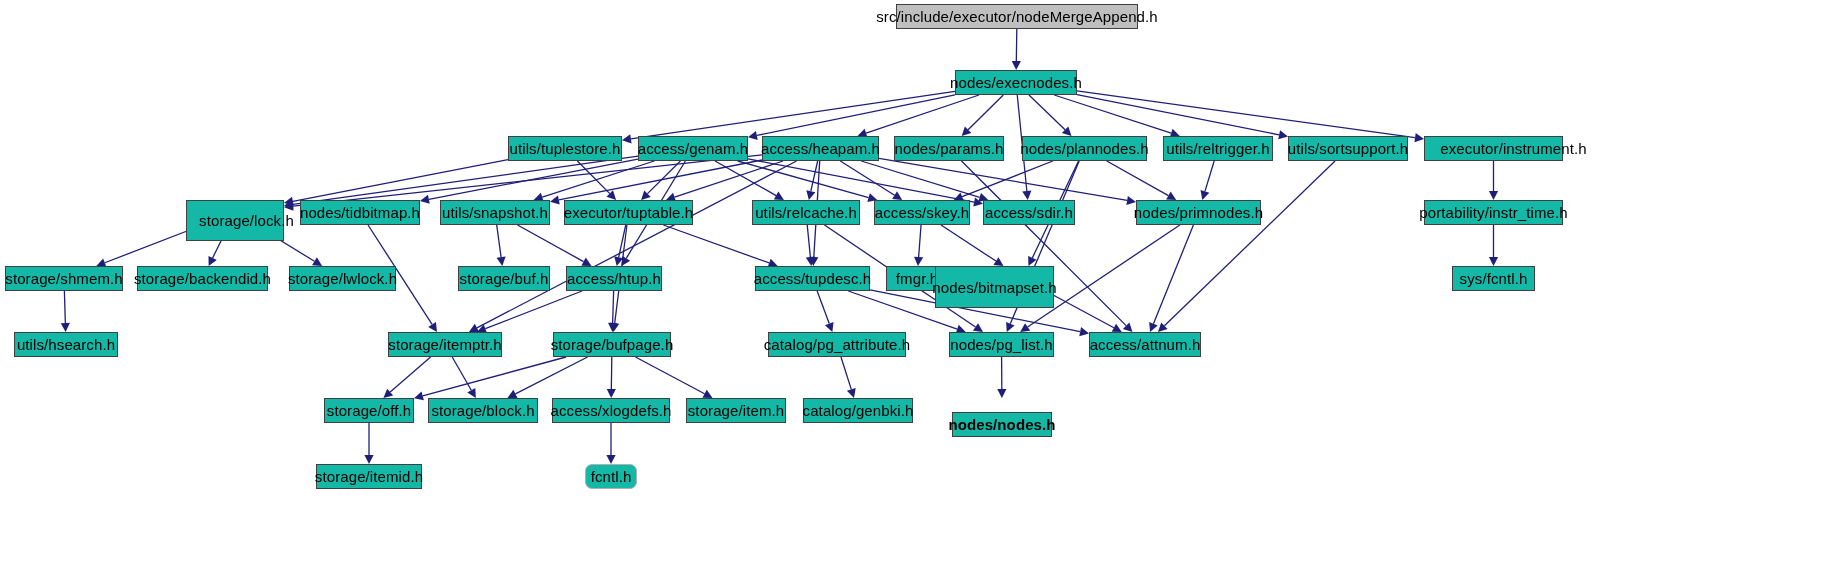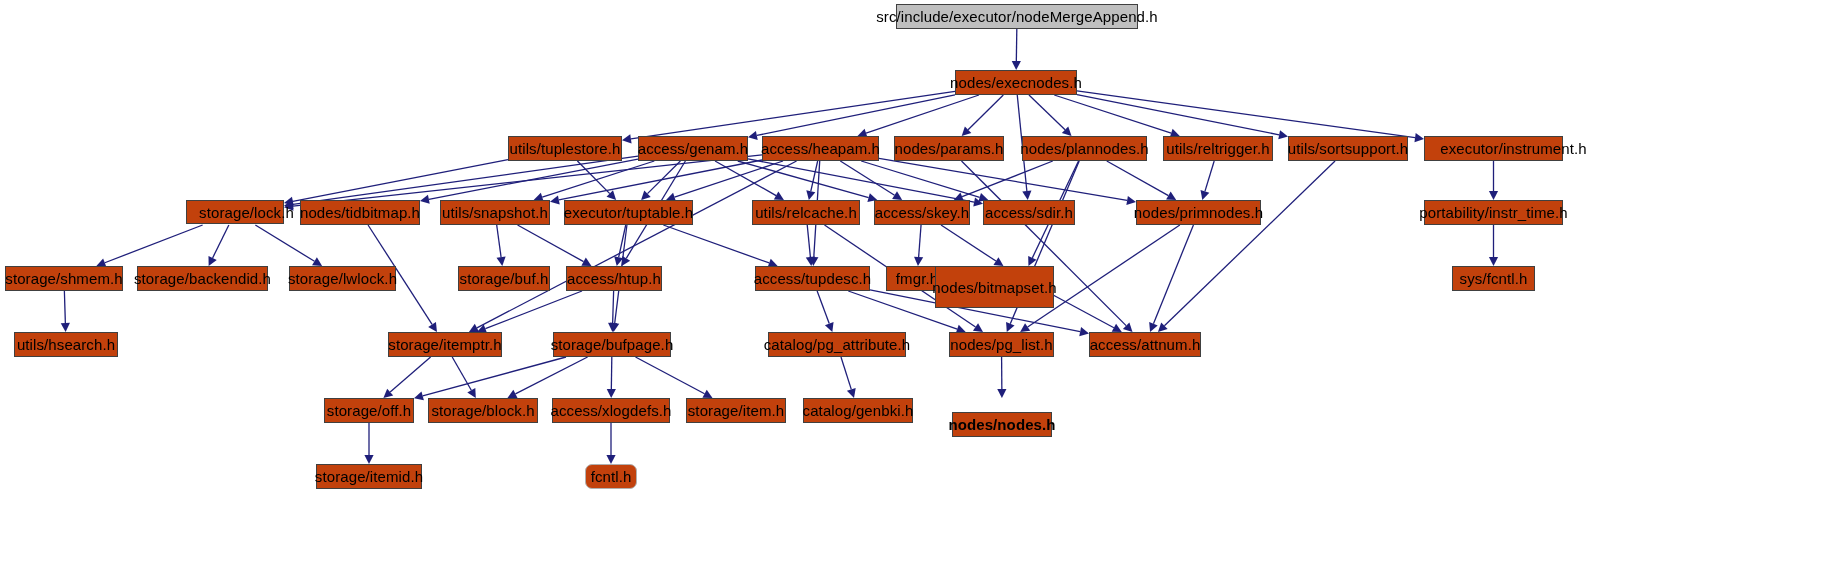--- a/index.html
+++ b/index.html
@@ -21,21 +21,21 @@
     position: absolute;
     left: 0;
     top: 0;
     width: 1848px;
     height: 581px;
   }
   .node {
     position: absolute;
     box-sizing: border-box;
     border: 1px solid #404040;
-    background: #c2410c;
+    background: #14b8a6;
     color: #000000;
     font-size: 15px;
     line-height: 1;
     display: flex;
     align-items: center;
     justify-content: center;
     white-space: nowrap;
     z-index: 5;
     letter-spacing: 0.1px;
   }
@@ -197,21 +197,21 @@
       <div class="node root" style="left: 896px; top: 4px; width: 242px; height: 25px;">src/include/executor/nodeMergeAppend.h</div>
       <div class="node" style="left: 955px; top: 70px; width: 122px; height: 25px;">nodes/execnodes.h</div>
       <div class="node" style="left: 508px; top: 136px; width: 114px; height: 25px;">utils/tuplestore.h</div>
       <div class="node" style="left: 638px; top: 136px; width: 110px; height: 25px;">access/genam.h</div>
       <div class="node" style="left: 762px; top: 136px; width: 117px; height: 25px;">access/heapam.h</div>
       <div class="node" style="left: 894px; top: 136px; width: 110px; height: 25px;">nodes/params.h</div>
       <div class="node" style="left: 1022px; top: 136px; width: 125px; height: 25px;">nodes/plannodes.h</div>
       <div class="node" style="left: 1163px; top: 136px; width: 110px; height: 25px;">utils/reltrigger.h</div>
       <div class="node" style="left: 1288px; top: 136px; width: 120px; height: 25px;">utils/sortsupport.h</div>
       <div class="node" style="left: 1424px; top: 136px; width: 139px; height: 25px; padding-left: 40px;">executor/instrument.h</div>
-      <div class="node" style="left: 186px; top: 200px; width: 98px; height: 24px; padding-left: 23px;">storage/lock.h</div>
+      <div class="node" style="left: 186px; top: 200px; width: 98px; height: 41px; padding-left: 23px;">storage/lock.h</div>
       <div class="node" style="left: 300px; top: 200px; width: 120px; height: 25px;">nodes/tidbitmap.h</div>
       <div class="node" style="left: 440px; top: 200px; width: 110px; height: 25px;">utils/snapshot.h</div>
       <div class="node" style="left: 564px; top: 200px; width: 129px; height: 25px;">executor/tuptable.h</div>
       <div class="node" style="left: 752px; top: 200px; width: 108px; height: 25px;">utils/relcache.h</div>
       <div class="node" style="left: 874px; top: 200px; width: 96px; height: 25px;">access/skey.h</div>
       <div class="node" style="left: 983px; top: 200px; width: 92px; height: 25px;">access/sdir.h</div>
       <div class="node" style="left: 1136px; top: 200px; width: 125px; height: 25px;">nodes/primnodes.h</div>
       <div class="node" style="left: 1424px; top: 200px; width: 139px; height: 25px;">portability/instr_time.h</div>
       <div class="node" style="left: 5px; top: 266px; width: 118px; height: 25px;">storage/shmem.h</div>
       <div class="node" style="left: 137px; top: 266px; width: 131px; height: 25px;">storage/backendid.h</div>

